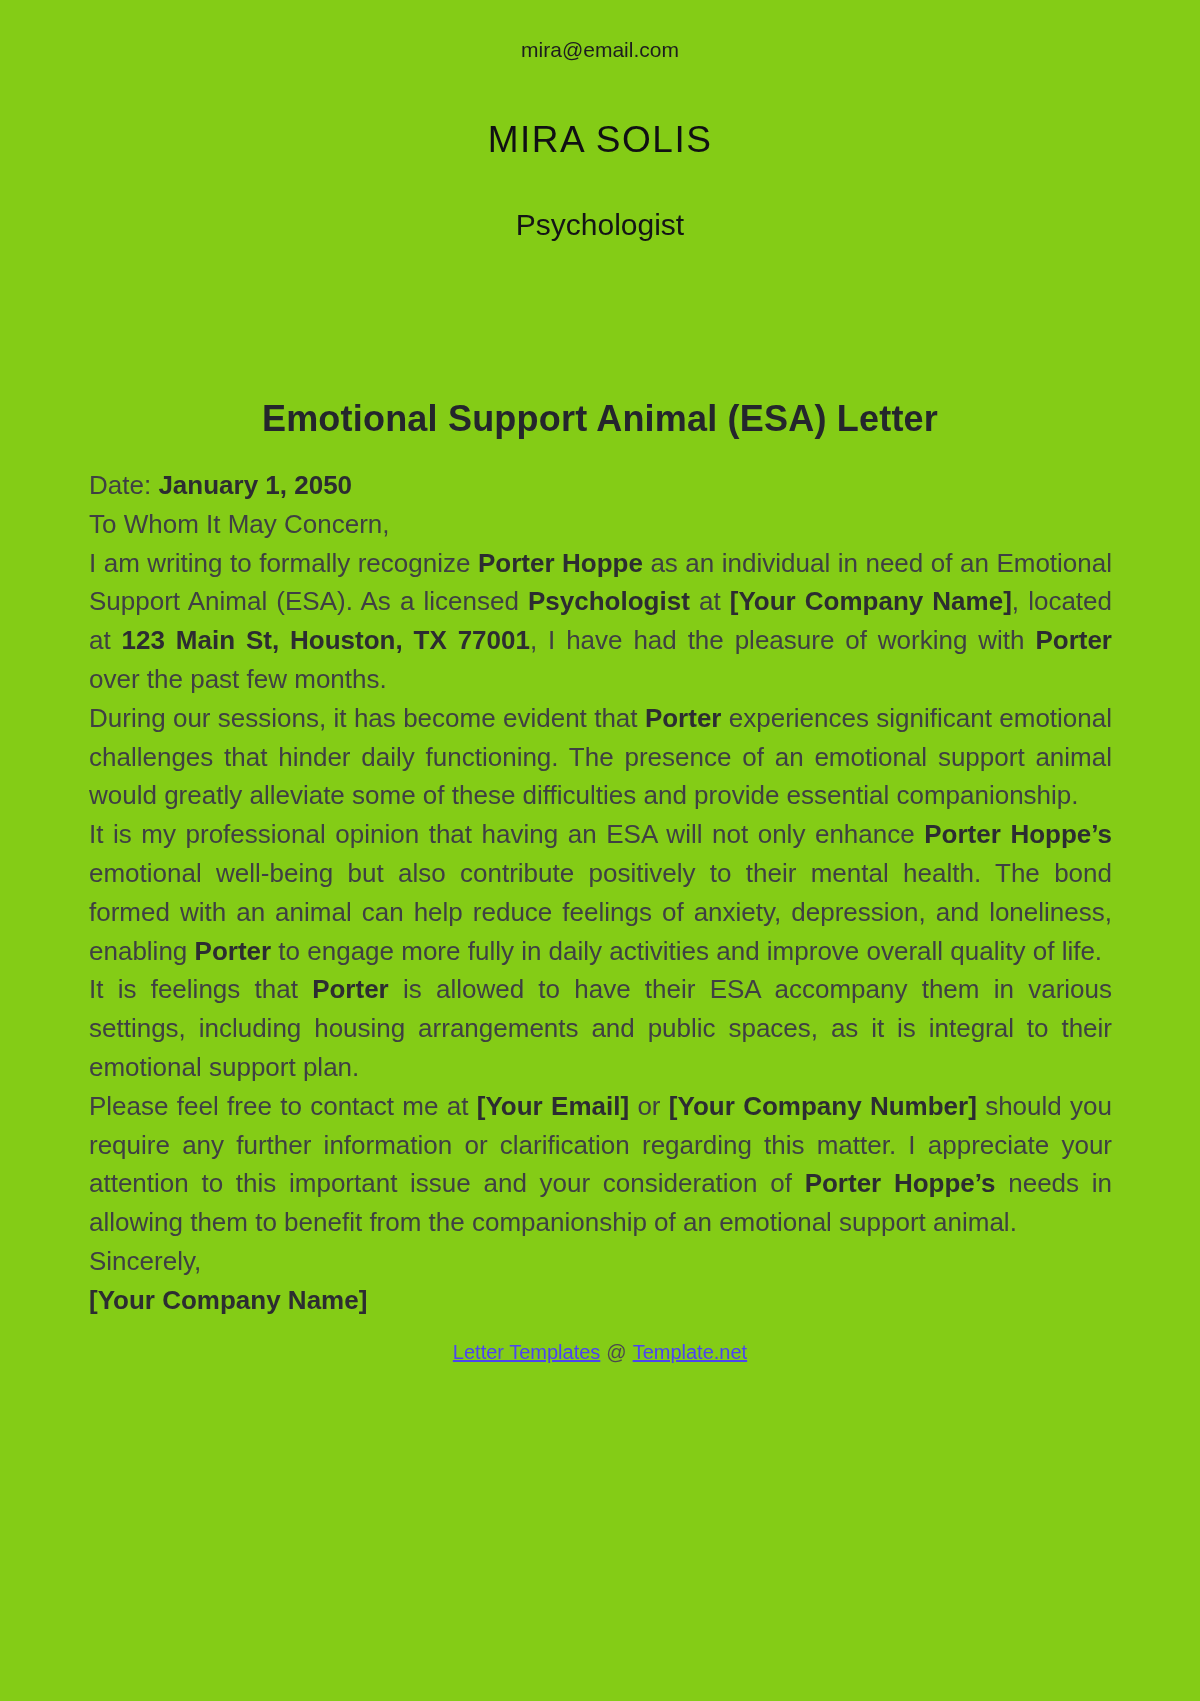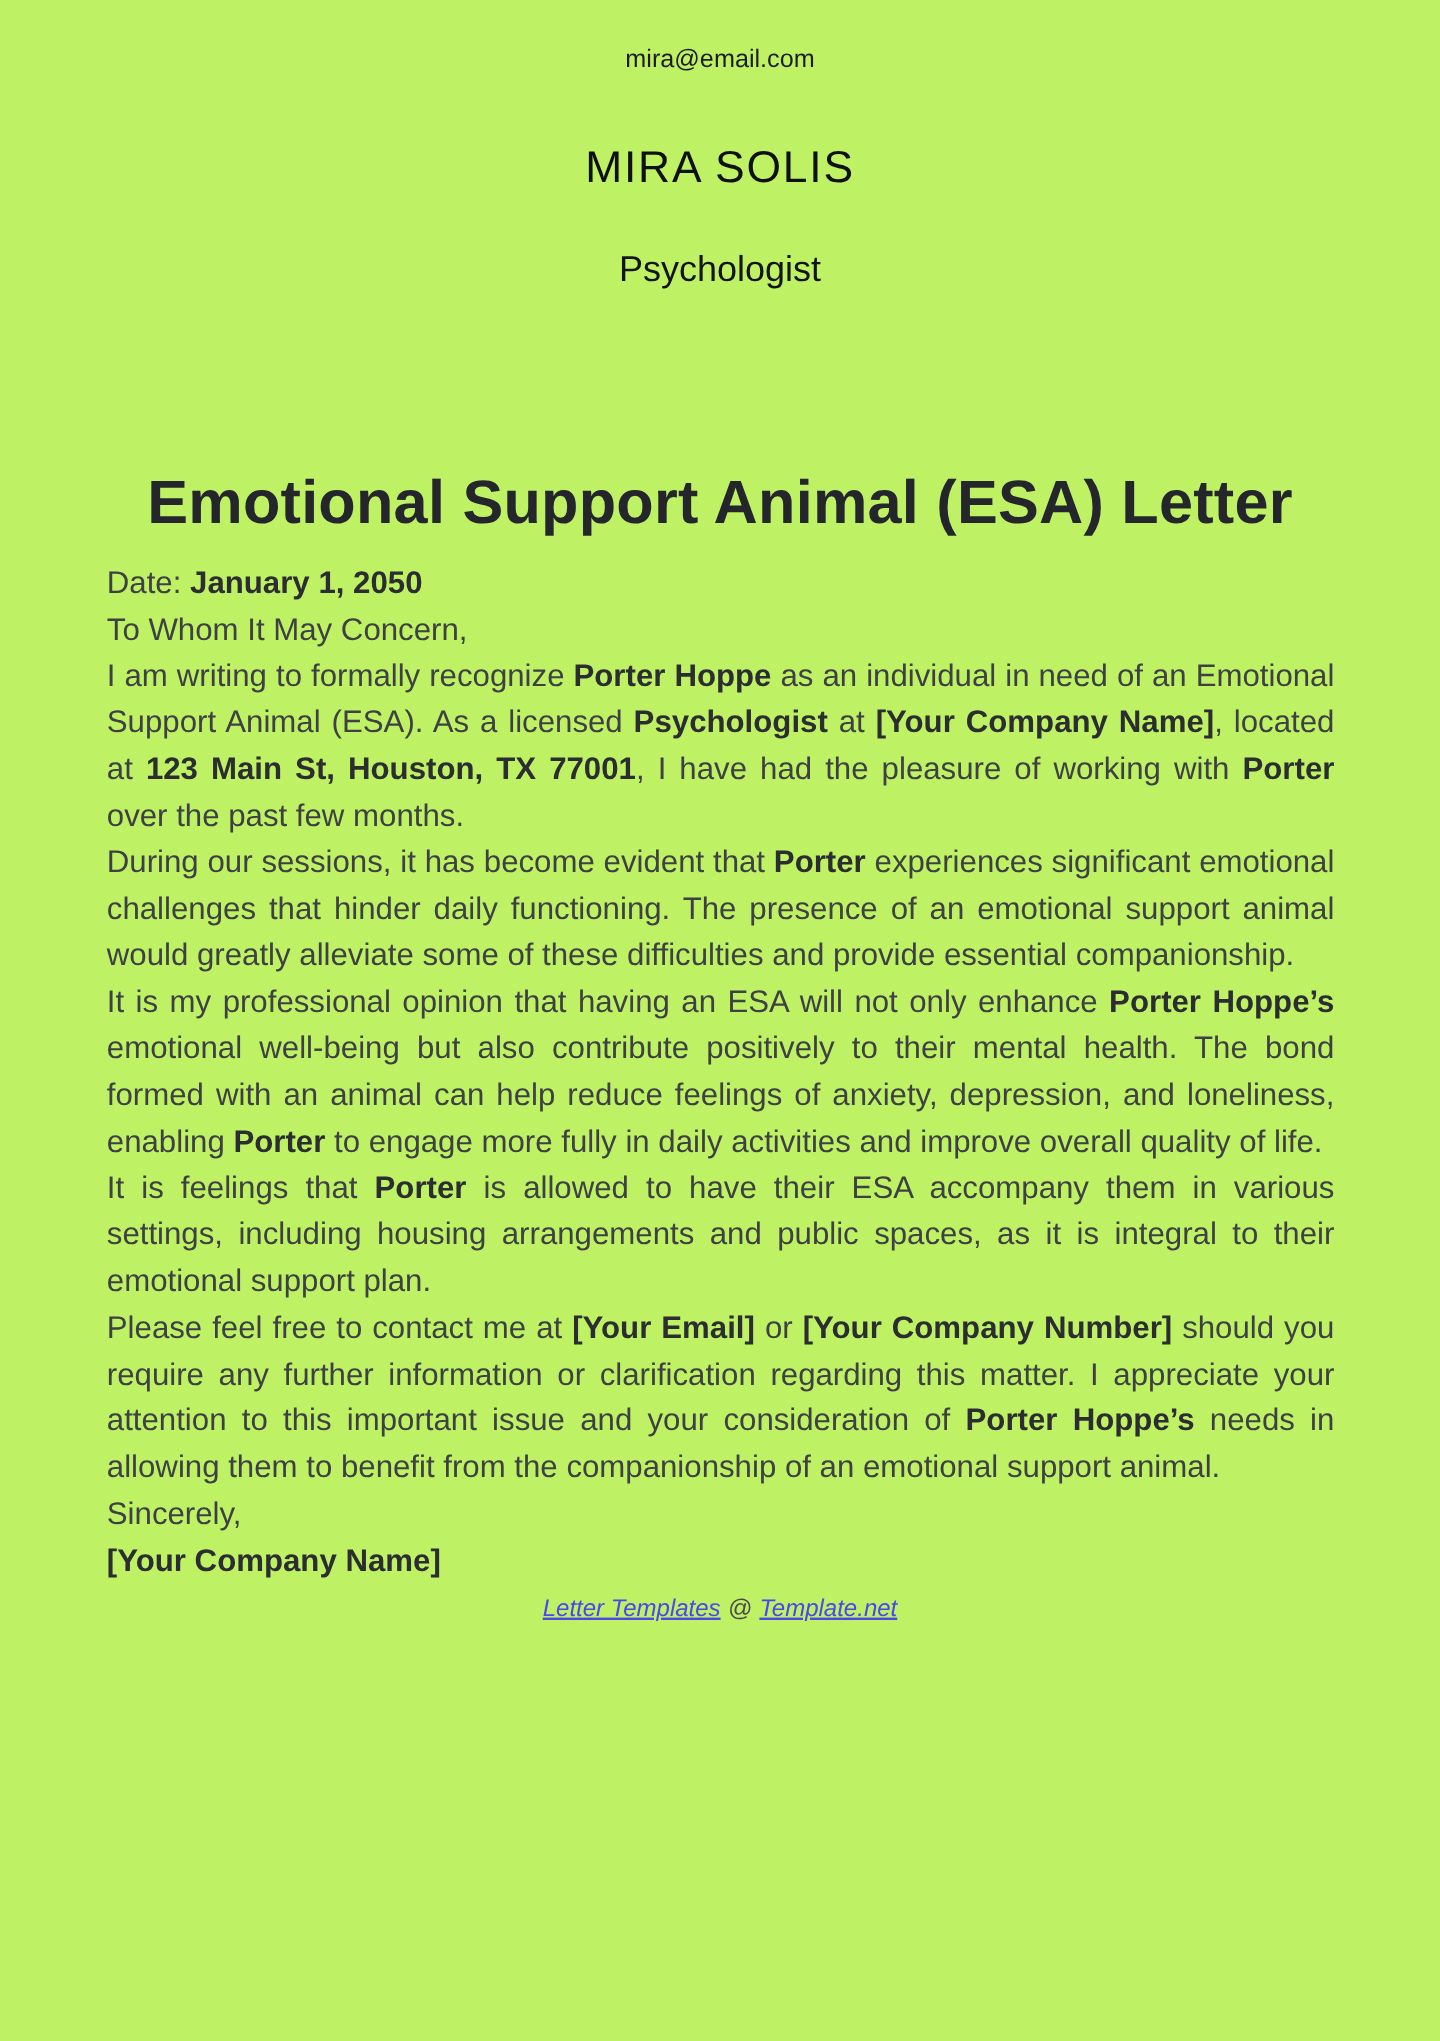--- a/index.html
+++ b/index.html
@@ -1,21 +1,21 @@
 <!DOCTYPE html>
 <html><head>
 <meta charset="utf-8">
 <style>
   * { margin: 0; padding: 0; box-sizing: border-box; }
   html, body { background: #ffffff; }
   .page {
     width: 1200px;
     height: 1701px;
     margin: 0 auto;
-    background: #bef264;
+    background: #84cc16;
     font-family: "Liberation Sans", sans-serif;
     color: #3f4043;
     overflow: hidden;
   }
   .contact-email {
     margin-top: 38px;
     text-align: center;
     font-size: 21px;
     line-height: 24px;
     color: #1d1d1f;
@@ -33,41 +33,40 @@
     margin-top: 41px;
     text-align: center;
     font-size: 30px;
     line-height: 34px;
     font-weight: 400;
     color: #141416;
   }
   .letter-title {
     margin-top: 152px;
     text-align: center;
-    font-size: 51px;
+    font-size: 36px;
     line-height: 49px;
     font-weight: 700;
     letter-spacing: 0.2px;
     color: #24262c;
   }
   .letter-body {
     margin: 23px 88px 0 89px;
     font-size: 26px;
     line-height: 38.8px;
   }
   .letter-body p { margin: 0; }
   .letter-body p.justify { text-align: justify; }
   .letter-body b { font-weight: 700; color: #2c2d31; }
   .attribution {
-    margin-top: 8px;
+    margin-top: 19px;
     text-align: center;
     font-size: 20px;
     line-height: 26px;
     color: #4a4a4e;
-    font-style: italic;
   }
   .attribution a {
     color: #4c45f0;
     text-decoration: underline;
     cursor: pointer;
   }
   .attribution .sep { margin: 0 6px; color: #4a4a4e; }
 </style>
 </head>
 <body>

